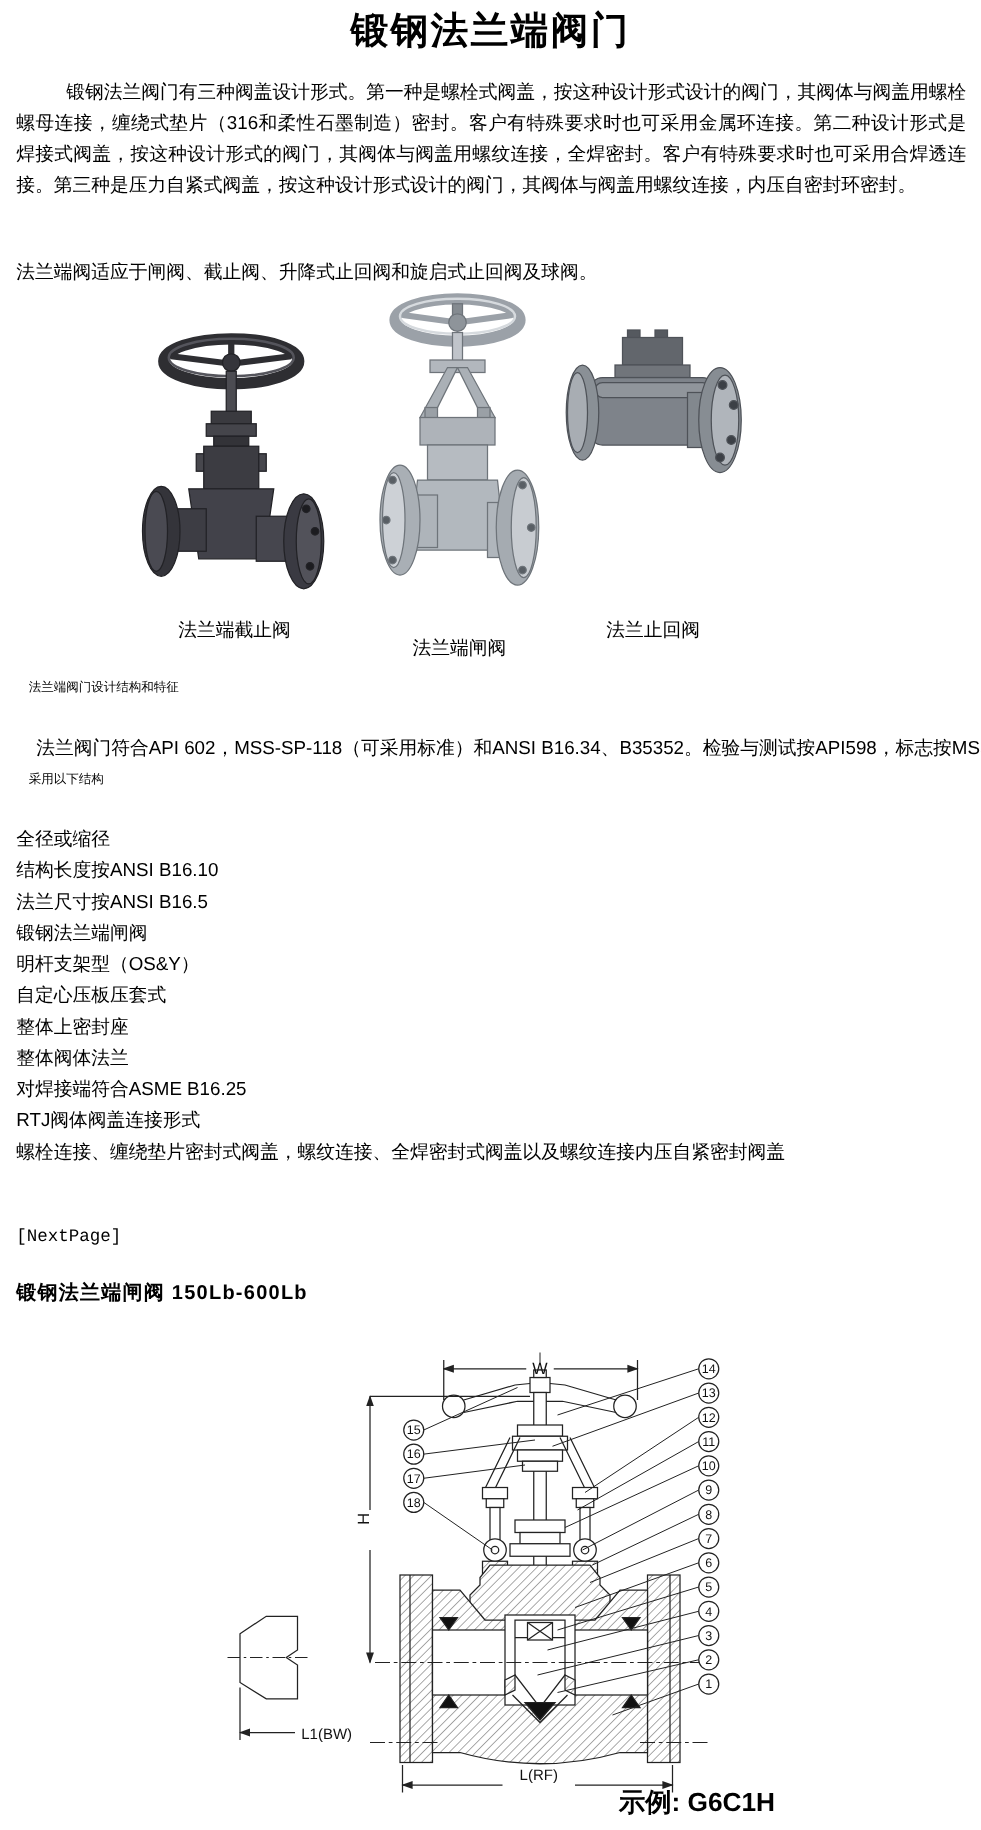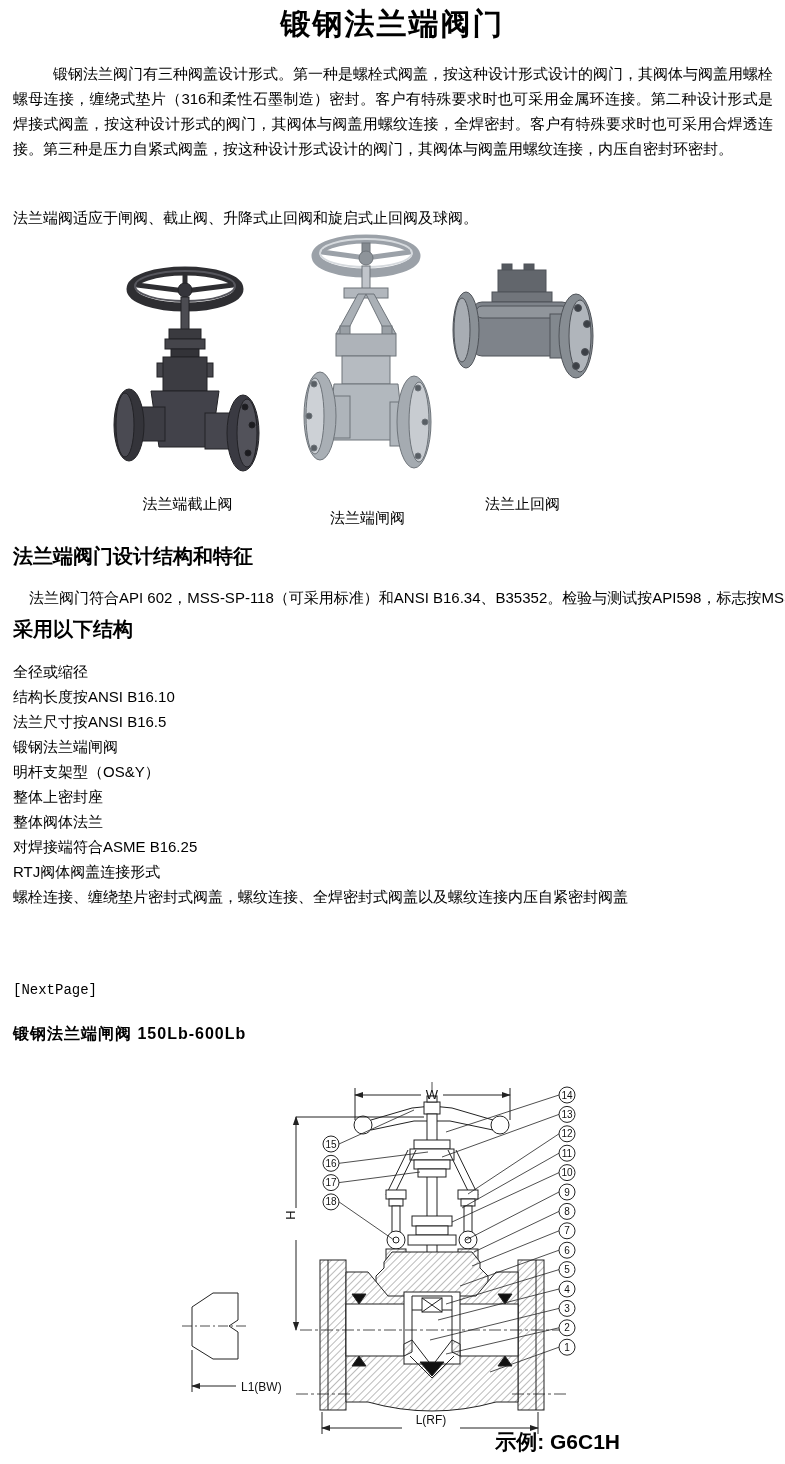--- a/index.html
+++ b/index.html
@@ -9,21 +9,21 @@
   }
   .abs { position:absolute; }
   .title {
     top:4px; left:0; width:785px; text-align:center;
     font-size:30px; font-weight:bold; letter-spacing:2px;
   }
   .para { left:13px; width:760px; font-size:15px; line-height:25px; }
   #p1 { top:61px; text-indent:40px; text-align:justify; }
   #p2 { top:164px;margin-top:41px; }
   .caption { top:495px; font-size:15px; text-align:center; }
-  .h2 { left:13px; font-size:20px; font-weight:bold; }
+  .h2 { left:23px; font-size:10px; font-weight:normal; }
   #design-heading { top:543px; }
   #standards { top:589px; left:13px; width:770px; text-indent:16px; font-size:15px; white-space:nowrap; }
   #structures-heading { top:616px; }
   #structures { top:659px; left:13px; width:770px; font-size:15px; line-height:25px; }
   #nextpage { top:982px; left:13px; font-family:"Liberation Mono", monospace; font-size:14px; }
   #gate-heading { top:1024px; left:13px; font-size:16px; font-weight:bold; letter-spacing:1px; }
   #example { top:1428px; left:240px; width:380px; text-align:right; font-size:21px; font-weight:bold; }
   svg text { font-family:"Liberation Sans", sans-serif; }
 </style>
 </head>
@@ -124,20 +124,21 @@
   <div class="abs h2" id="design-heading">法兰端阀门设计结构和特征</div>
   <div class="abs" id="standards">法兰阀门符合API 602，MSS-SP-118（可采用标准）和ANSI B16.34、B35352。检验与测试按API598，标志按MSS-Sp-25。</div>
   <div class="abs h2" id="structures-heading">采用以下结构</div>
 
   <div class="abs" id="structures">
     <div>全径或缩径</div>
     <div>结构长度按ANSI B16.10</div>
     <div>法兰尺寸按ANSI B16.5</div>
     <div>锻钢法兰端闸阀</div>
     <div>明杆支架型（OS&amp;Y）</div>
+    <div>自定心压板压套式</div>
     <div>整体上密封座</div>
     <div>整体阀体法兰</div>
     <div>对焊接端符合ASME B16.25</div>
     <div>RTJ阀体阀盖连接形式</div>
     <div>螺栓连接、缠绕垫片密封式阀盖，螺纹连接、全焊密封式阀盖以及螺纹连接内压自紧密封阀盖</div>
   </div>
 
   <div class="abs" id="nextpage">[NextPage]</div>
   <div class="abs" id="gate-heading">锻钢法兰端闸阀 150Lb-600Lb</div>
 

